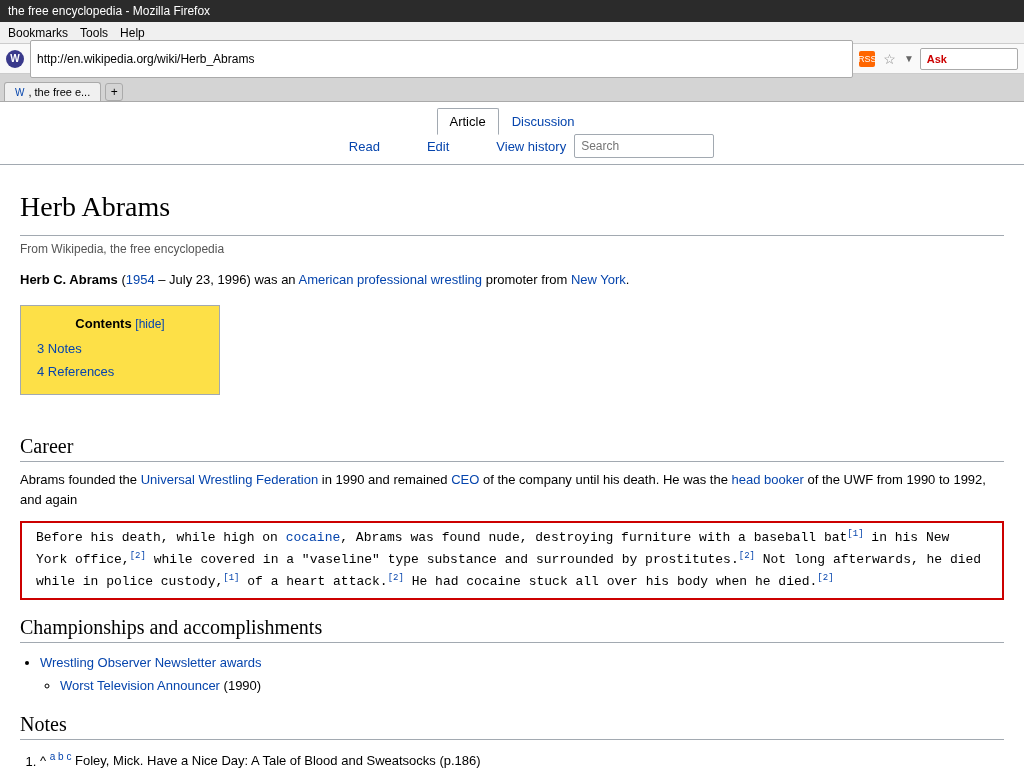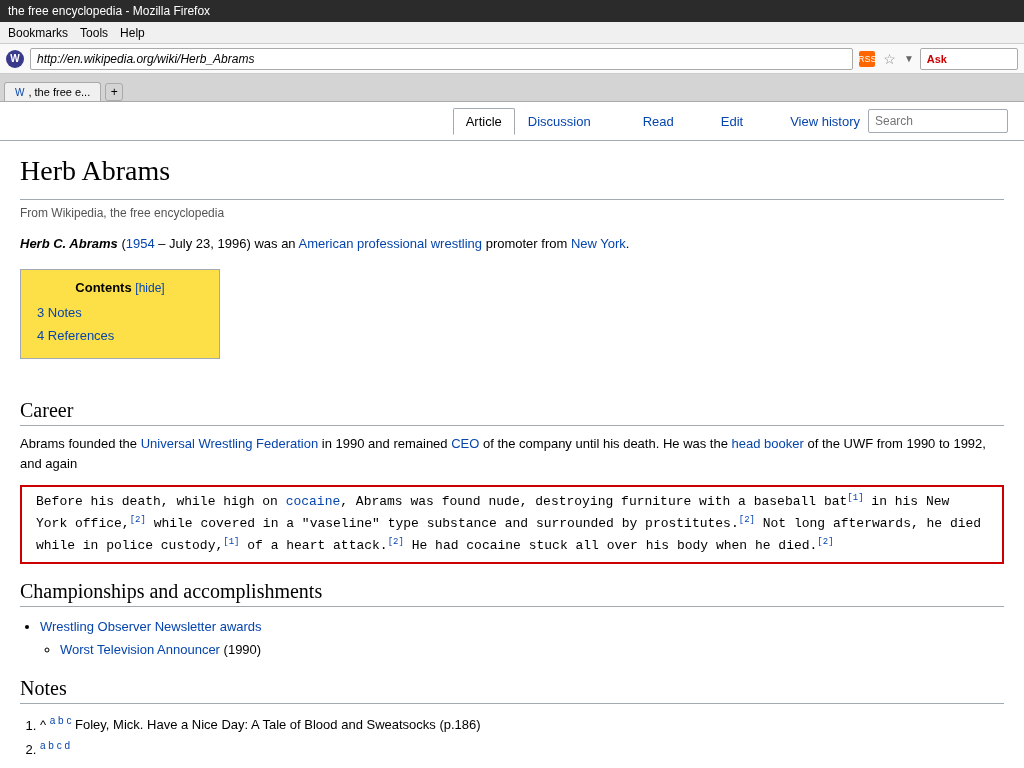--- a/index.html
+++ b/index.html
@@ -39,25 +39,24 @@
       width: 18px; height: 18px;
       background: #3a3a8c;
       border-radius: 50%;
       display: flex; align-items: center; justify-content: center;
       color: #fff; font-size: 10px; font-weight: bold;
     }
     .address-input {
       flex: 1;
       border: 1px solid #aaa;
       border-radius: 2px;
-      padding: 2px 6px;
+      padding: 18px 6px;
       font-size: 12px;
       background: #fff;
       height: 22px;
-      font-style: italic;
     }
     .rss-icon {
       width: 16px; height: 16px;
       background: #f60;
       border-radius: 2px;
       display: flex; align-items: center; justify-content: center;
       color: #fff; font-size: 9px;
     }
     .star-btn {
       font-size: 14px; color: #888; cursor: pointer; padding: 0 2px;
@@ -102,22 +101,23 @@
     .wiki-page {
       background: #fff;
       min-height: 600px;
     }
     .wiki-nav {
       display: flex;
       justify-content: flex-end;
       align-items: center;
       padding: 6px 16px;
       border-bottom: 1px solid #a2a9b1;
-      margin-bottom: 4px;
+      margin-bottom: 16px;
       background: #fff;
+      flex-direction: column;
     }
     .wiki-nav-left { display: flex; gap: 0; }
     .wiki-tab {
       padding: 5px 12px;
       font-size: 13px;
       cursor: pointer;
       color: #0645ad;
       border: 1px solid transparent;
       border-bottom: none;
       text-decoration: none;
@@ -161,21 +161,21 @@
       font-size: 12px;
       color: #555;
       margin-bottom: 14px;
     }
     .wiki-intro {
       font-size: 13px;
       line-height: 1.6;
       margin-bottom: 14px;
     }
     .wiki-link { color: #0645ad; text-decoration: none; }
-    .bold { font-weight: bold; font-style: italic; }
+    .bold { font-weight: bold; }
 
     .toc {
       background: #fde047;
       border: 1px solid #a2a9b1;
       display: inline-block;
       padding: 10px 16px;
       margin-bottom: 24px;
       min-width: 200px;
     }
     .toc-title {

